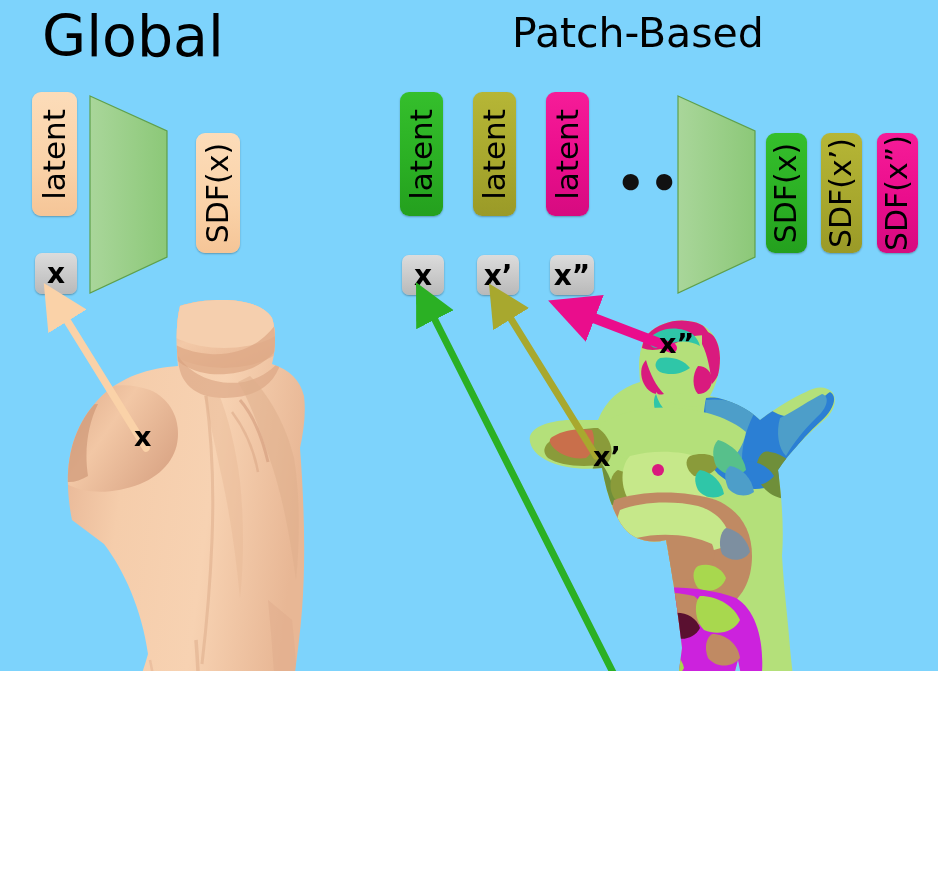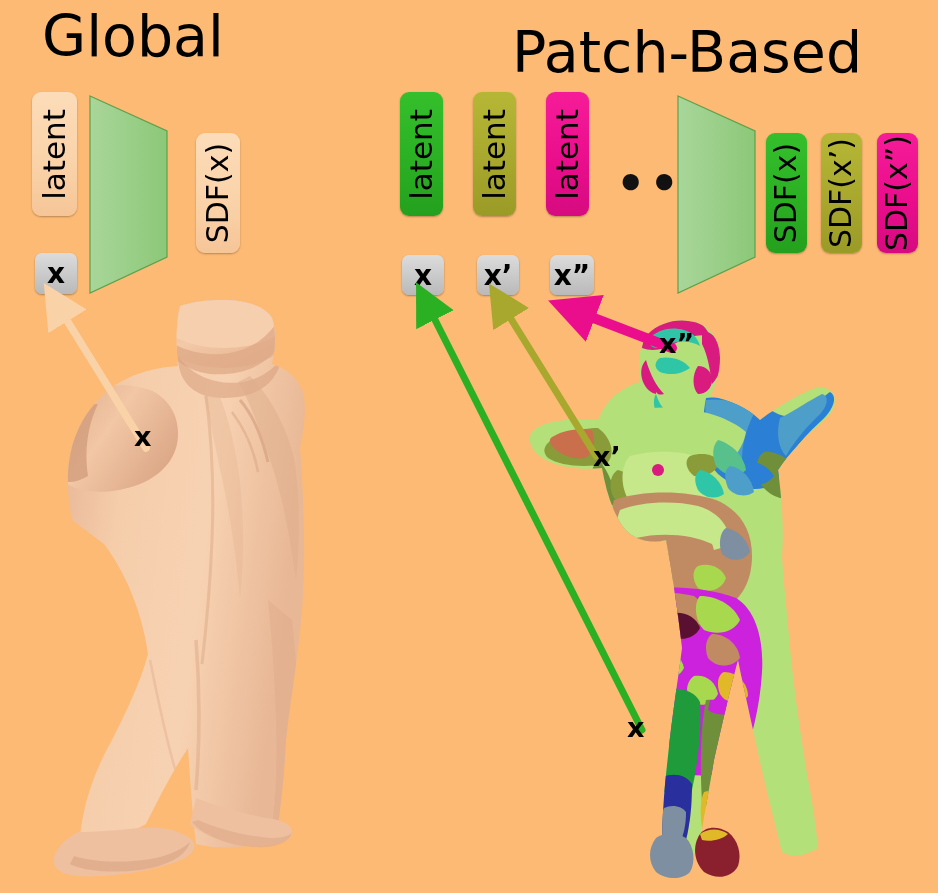--- a/index.html
+++ b/index.html
@@ -6,41 +6,41 @@
     margin: 0;
     padding: 0;
     background: #ffffff;
   }
   body {
     font-family: "DejaVu Sans", sans-serif;
   }
   #figure {
     position: relative;
     width: 938px;
-    height: 893px;
-    background: #fdba74;
+    height: 671px;
+    background: #7dd3fc;
     overflow: hidden;
   }
   .panel-title {
     position: absolute;
     font-family: "DejaVu Sans", sans-serif;
     font-weight: 400;
     color: #000000;
     white-space: nowrap;
     line-height: 1;
   }
   #title-global {
     left: 42px;
     top: 8px;
     font-size: 57px;
   }
   #title-patch {
     left: 512px;
-    top: 24px;
-    font-size: 57px;
+    top: 13px;
+    font-size: 41px;
   }
 
   
   .chip {
     position: absolute;
     border-radius: 9px;
     box-shadow: 0 1px 2px rgba(0,0,0,0.28);
     display: flex;
     align-items: center;
     justify-content: center;

